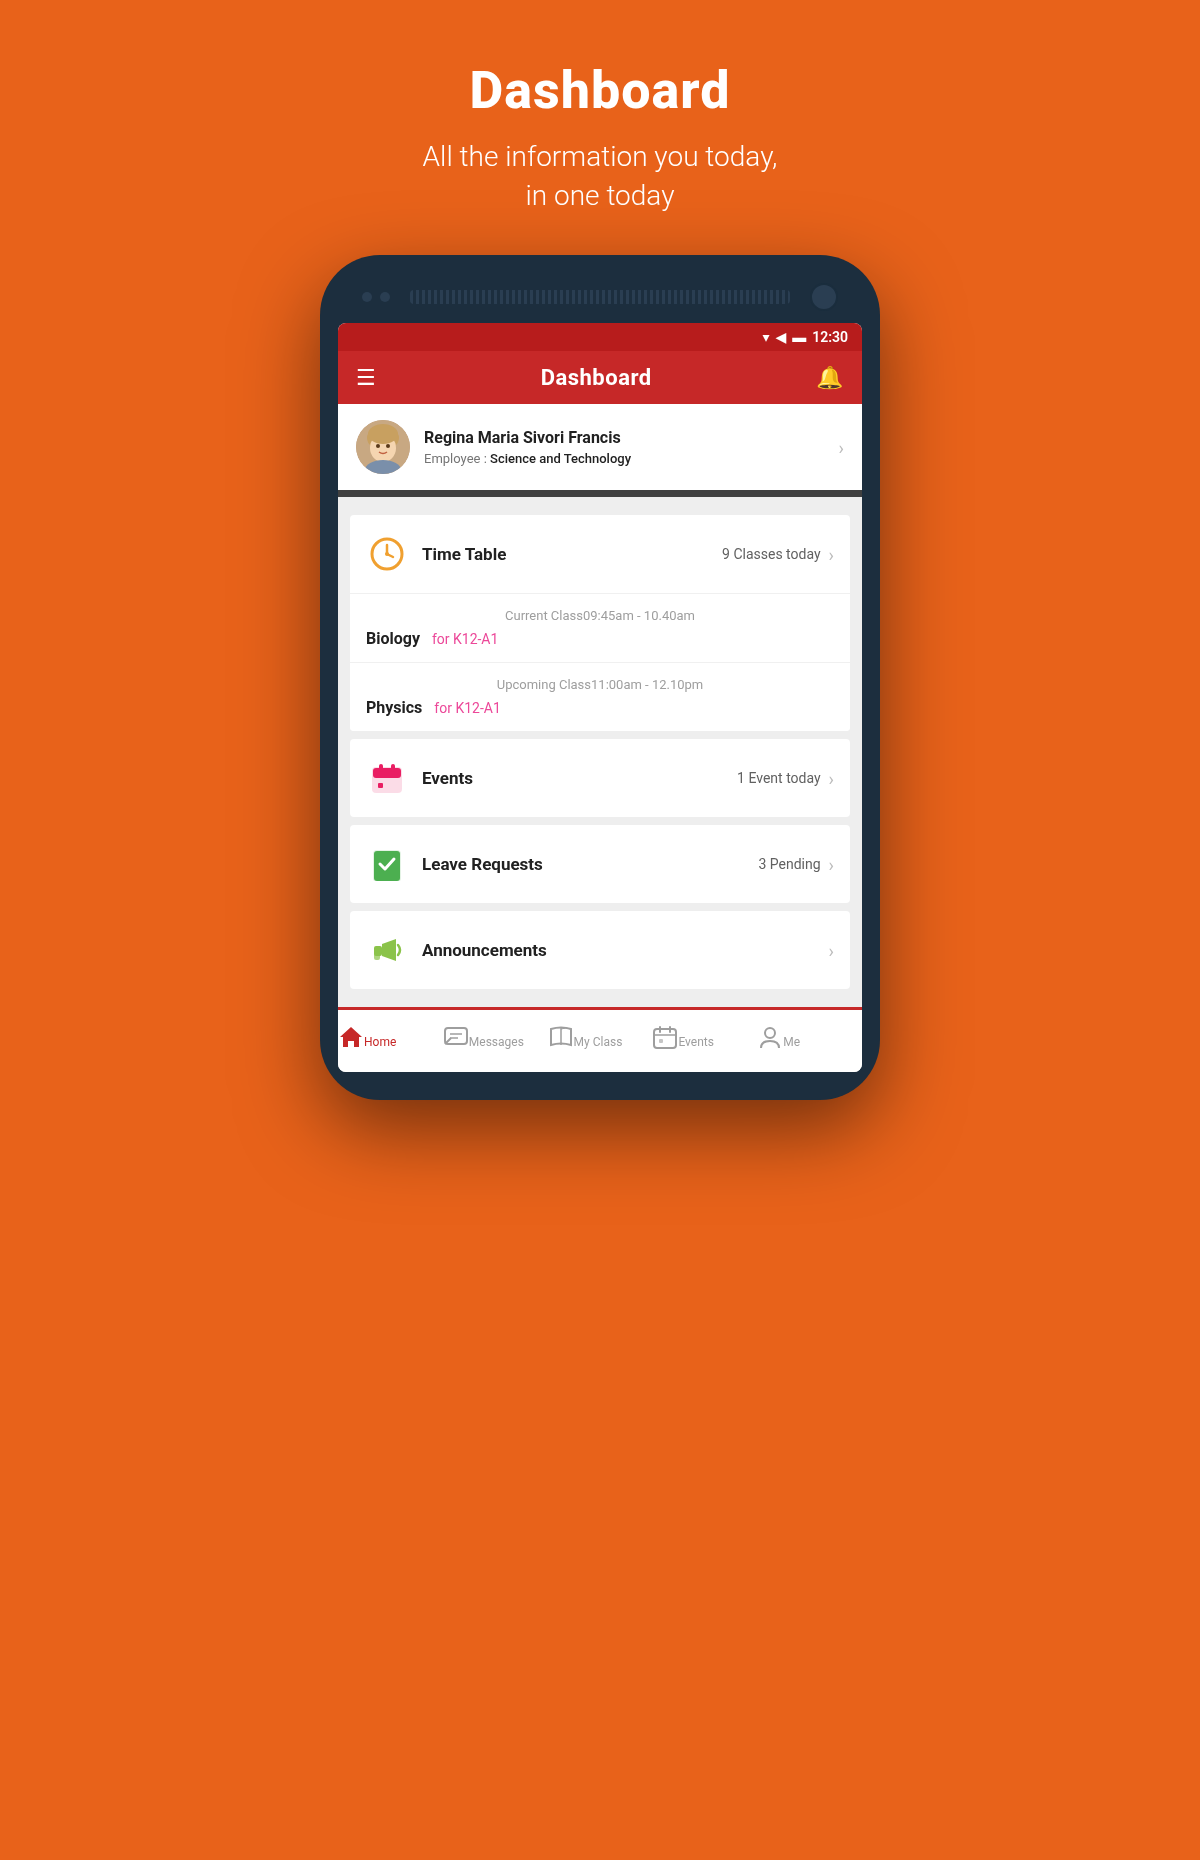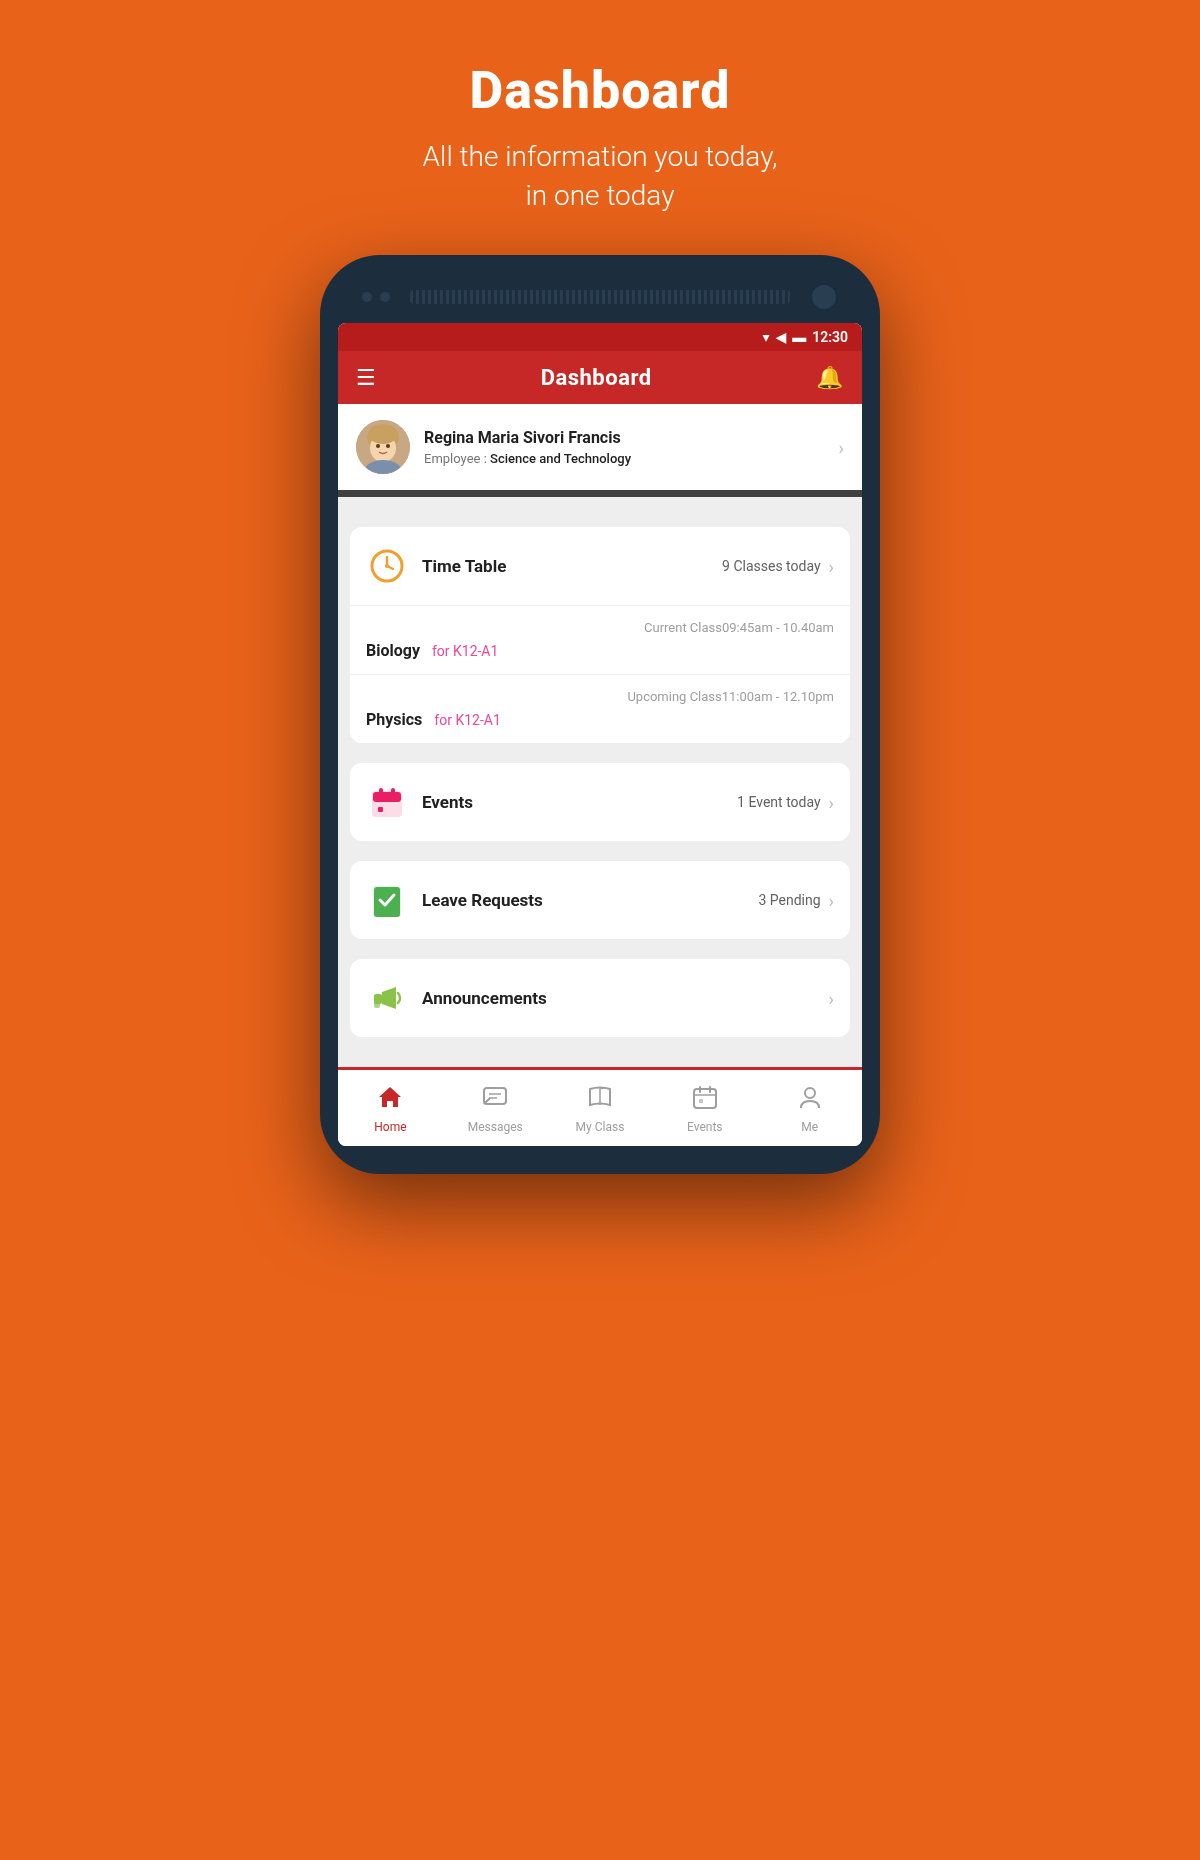--- a/index.html
+++ b/index.html
@@ -175,22 +175,22 @@
 
     
     .cards-area {
       background: #eeeeee;
       padding: 10px 0;
     }
 
     
     .dashboard-card {
       background: white;
-      margin: 20px 12px;
-      border-radius: 12px;
+      margin: 8px 12px;
+      border-radius: 4px;
       overflow: hidden;
     }
 
     .card-header-row {
       display: flex;
       align-items: center;
       padding: 18px 16px;
       cursor: pointer;
     }
 
@@ -220,21 +220,21 @@
     }
 
     
     .timetable-item {
       border-top: 1px solid #f0f0f0;
       padding: 14px 16px;
       background: white;
     }
     .timetable-row-top {
       display: flex;
-      justify-content: flex-end;
+      justify-content: center;
       margin-bottom: 6px;
     }
     .class-type {
       font-size: 13px;
       color: #9e9e9e;
     }
     .class-time {
       font-size: 13px;
       color: #9e9e9e;
     }
@@ -254,21 +254,21 @@
     .bottom-nav {
       background: white;
       display: flex;
       border-top: 3px solid #c62828;
       justify-content: space-around;
       align-items: center;
       padding: 10px 0 8px 0;
     }
     .nav-item {
       display: flex;
-      flex-direction: column;
+      flex-direction: row;
       align-items: center;
       cursor: pointer;
       flex: 1;
       padding: 4px 0;
     }
     .nav-icon {
       font-size: 24px;
       margin-bottom: 4px;
     }
     .nav-label {

